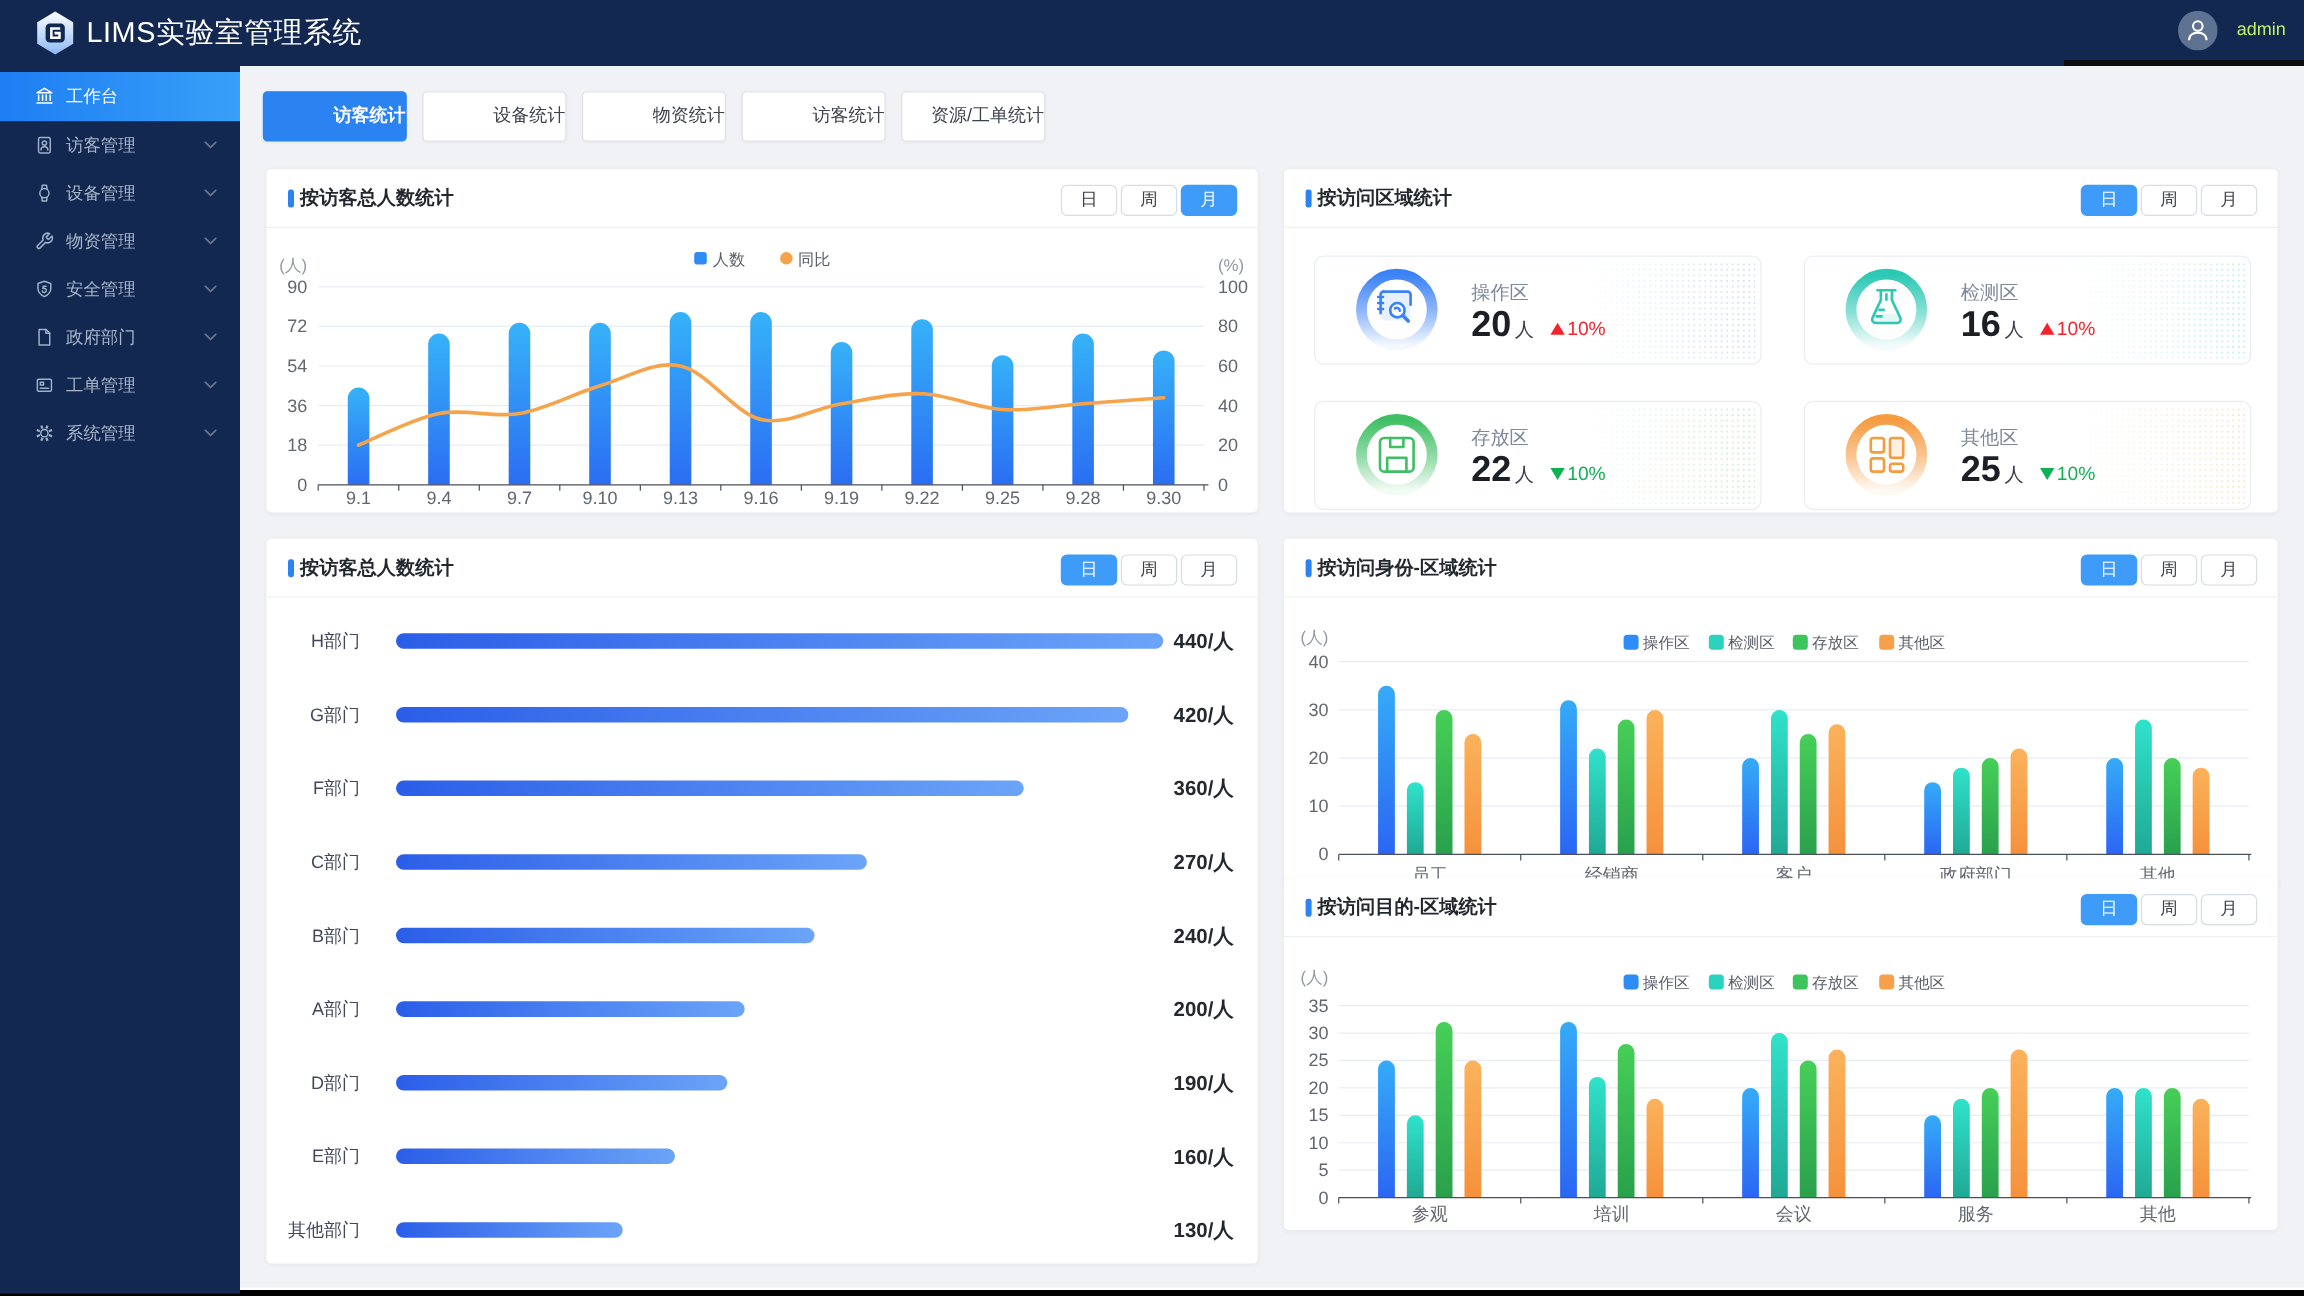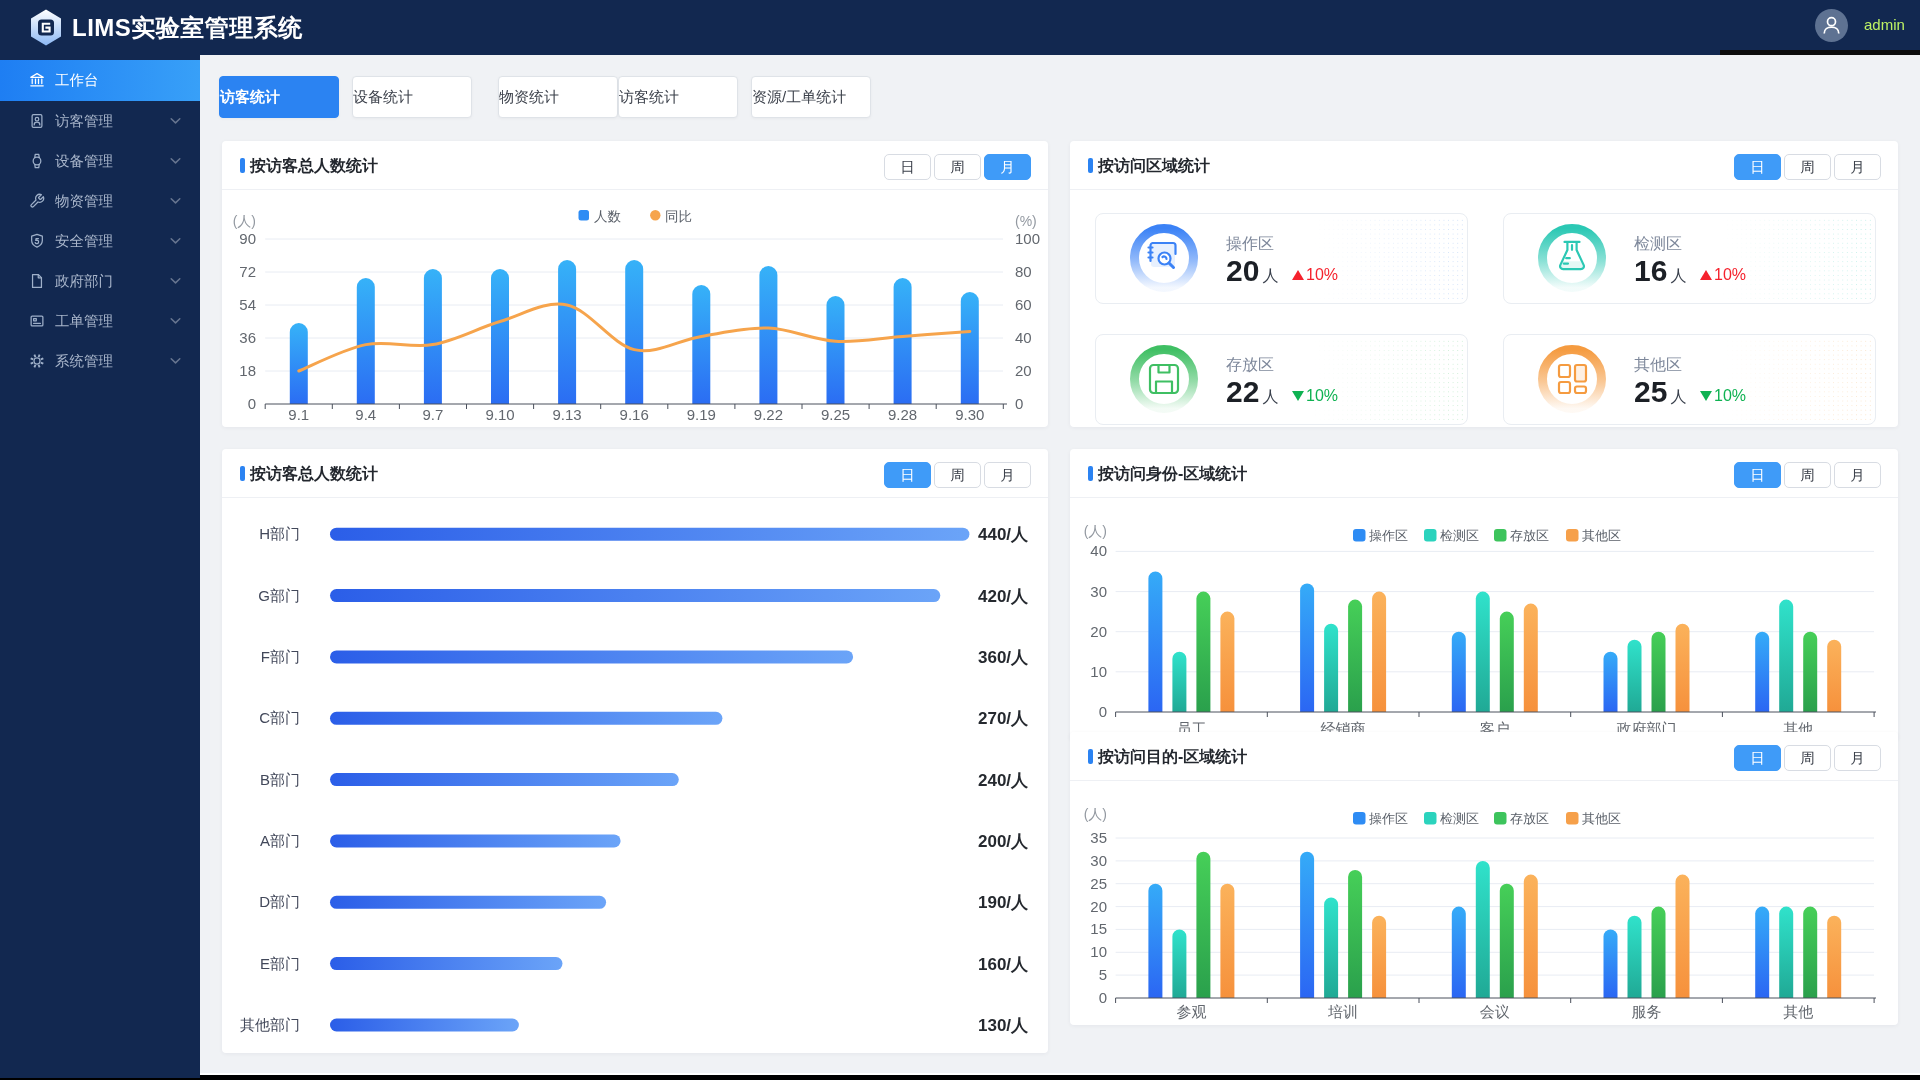--- a/index.html
+++ b/index.html
@@ -1,31 +1,31 @@
 <!DOCTYPE html>
 <html><head><meta charset="utf-8"><title>LIMS</title><style>
 *{margin:0;padding:0;box-sizing:border-box}
 html,body{width:1920px;height:1080px;overflow:hidden;background:#000;font-family:"Liberation Sans",sans-serif}
 .hdr{position:absolute;left:0;top:0;width:1920px;height:55px;background:#122850;z-index:5}
 .hdr .logo{position:absolute;left:30px;top:9px}
-.hdr .title{position:absolute;left:72px;top:0;line-height:55px;color:#fff;font-size:24px;font-weight:700;letter-spacing:.5px}
+.hdr .title{position:absolute;left:72px;top:0;line-height:55px;color:#fff;font-size:24px;font-weight:400;letter-spacing:.5px}
 .hdr .blackpatch{position:absolute;right:0;top:50px;width:200px;height:5px;background:#0d0d0d}
 .hdr .avatar{position:absolute;left:1815px;top:9px}
 .hdr .uname{position:absolute;left:1864px;top:0;line-height:50px;color:#bef264;font-size:15px}
 .side{position:absolute;left:0;top:55px;width:200px;height:1023px;background:#122850;z-index:4}
 .menu{position:absolute;top:4.5px;left:0;width:200px}
 .mi{position:relative;height:40px;display:flex;align-items:center}
 .mi .ic{position:absolute;left:29px;top:50%;transform:translateY(-50%);width:16px;height:16px}
 .mi .tx{position:absolute;left:55px;font-size:14.5px;color:#a9b6cb}
 .mi .ch{position:absolute;left:170px;top:50%;transform:translateY(-50%)}
 .mi.act{background:linear-gradient(90deg,#1e7ef3,#38a0f8);height:41.5px}
 .mi.act .tx{color:#fff;font-weight:normal}
 .main{position:absolute;left:200px;top:55px;width:1720px;height:1020px;background:#f0f2f5;border-bottom:2px solid #fff;z-index:3}
 .tab{position:absolute;top:21px;width:120px;height:42px;border-radius:4px;background:#fff;border:1px solid #dfe3e8;
-     text-align:left;line-height:40px;font-size:15px;color:#3c414b;box-shadow:0 1px 3px rgba(0,0,0,.04)}
+     text-align:right;line-height:40px;font-size:15px;color:#3c414b;box-shadow:0 1px 3px rgba(0,0,0,.04)}
 .tab.act{background:#2b83f2;border-color:#2b83f2;color:#fff;font-weight:bold}
 .card{position:absolute;background:#fff;border-radius:4px;box-shadow:0 1px 4px rgba(0,20,60,.05)}
 .chd{position:absolute;left:0;top:0;right:0;height:49px;border-bottom:1px solid #eef0f4}
 .chd .bar{position:absolute;left:18px;top:17px;width:4.5px;height:15px;border-radius:2px;background:#2b83f2}
 .chd .t{position:absolute;left:28px;top:0;line-height:49px;font-size:16px;font-weight:bold;color:#23272e}
 .tg{position:absolute;right:17px;top:13px;height:26px}
 .tg span{display:inline-block;width:47px;height:26px;margin-left:3px;border:1px solid #d8dce3;border-radius:5px;
         background:#fff;color:#3c414b;font-size:14.5px;text-align:center;line-height:24px;vertical-align:top}
 .tg span.on{background:#3f9bf8;border-color:#3f9bf8;color:#fff}
 .sbox{position:absolute;width:373px;height:91px;border:1px solid #e9edf2;border-radius:8px;background:#fff;overflow:hidden}
@@ -138,21 +138,21 @@
         <span class="tx">系统管理</span>
         <svg class="ch" width="11" height="7" viewBox="0 0 11 7">
           <polyline points="1.2,1.2 5.5,5.4 9.8,1.2" stroke="#67758f" stroke-width="1.5" fill="none" stroke-linecap="round" stroke-linejoin="round"></polyline>
         </svg>
       </div>
     </div>
   </div>
 <div class="main">
     <div class="tab act" style="left:19px">访客统计</div>
     <div class="tab" style="left:152px">设备统计</div>
-    <div class="tab" style="left:298px">物资统计</div>
+    <div class="tab" style="left:285px">物资统计</div>
     <div class="tab" style="left:418px">访客统计</div>
     <div class="tab" style="left:551px">资源/工单统计</div>
     <div class="card" style="left:22px;top:86px;width:826px;height:286px">
       <div class="chd">
         <div class="bar"></div>
         <div class="t">按访客总人数统计</div>
         <div class="tg"><span>日</span><span>周</span><span class="on">月</span></div>
       </div>
       <svg width="826" height="237" viewBox="0 0 826 237" style="position:absolute;left:0;top:49px">
         <defs>

